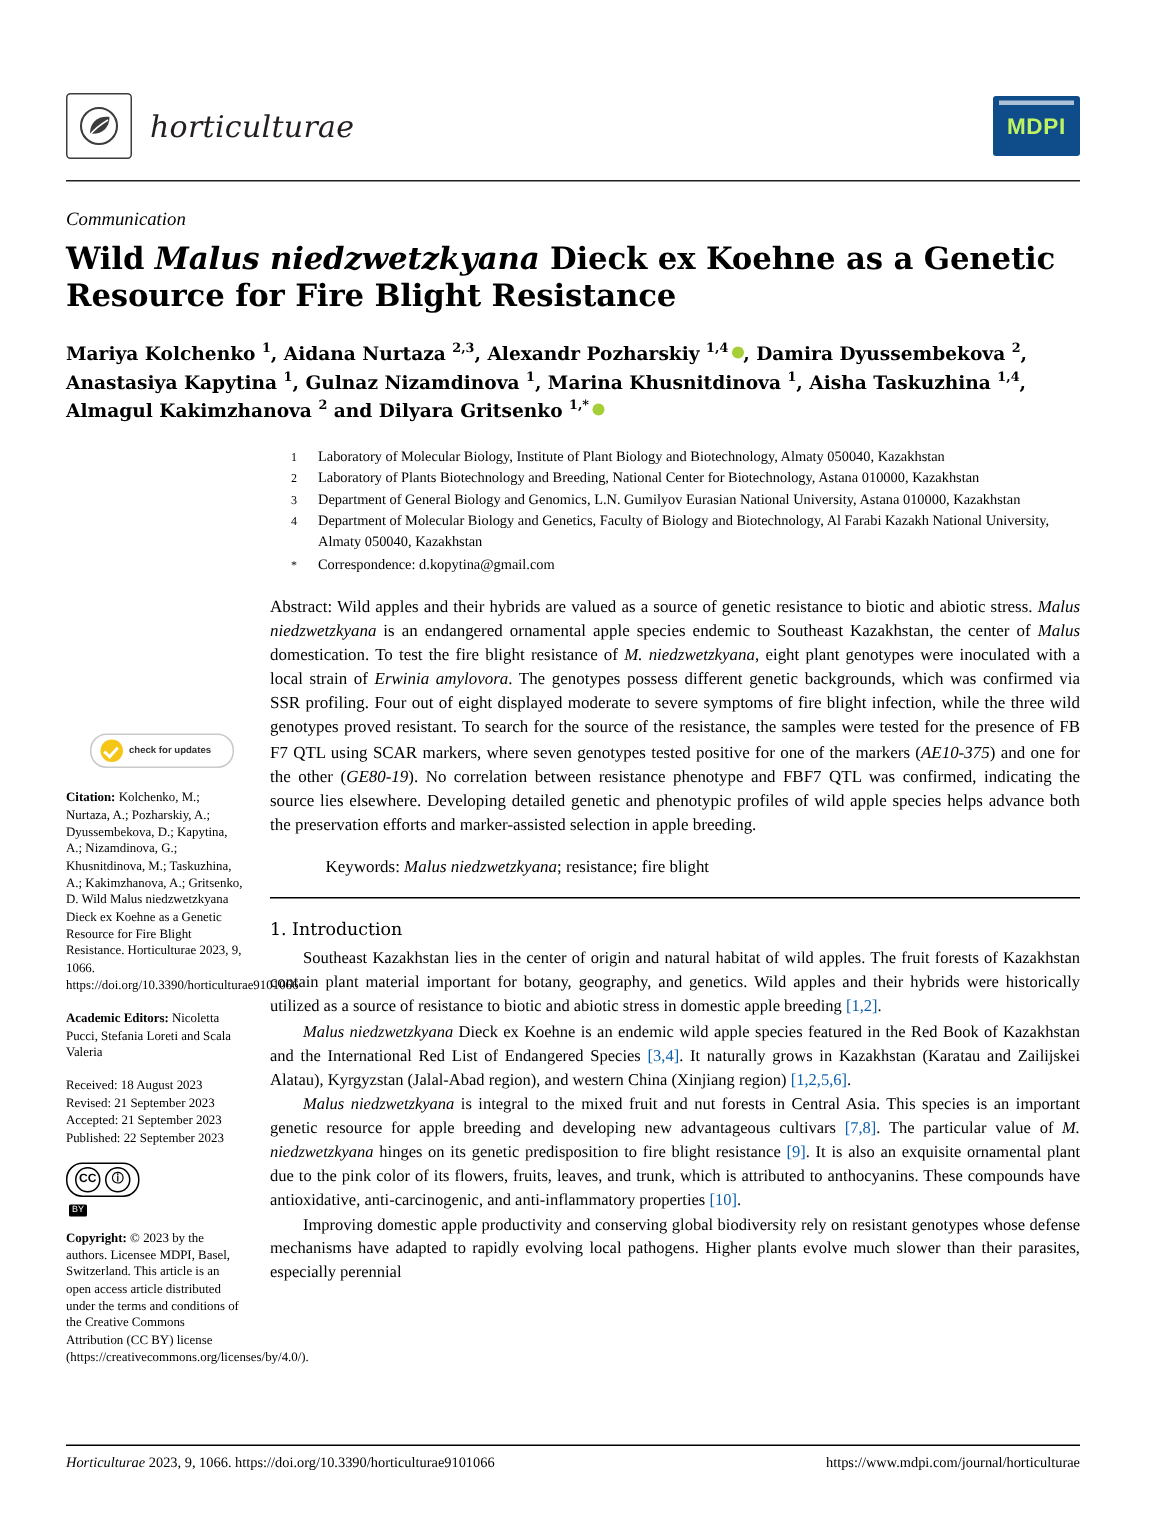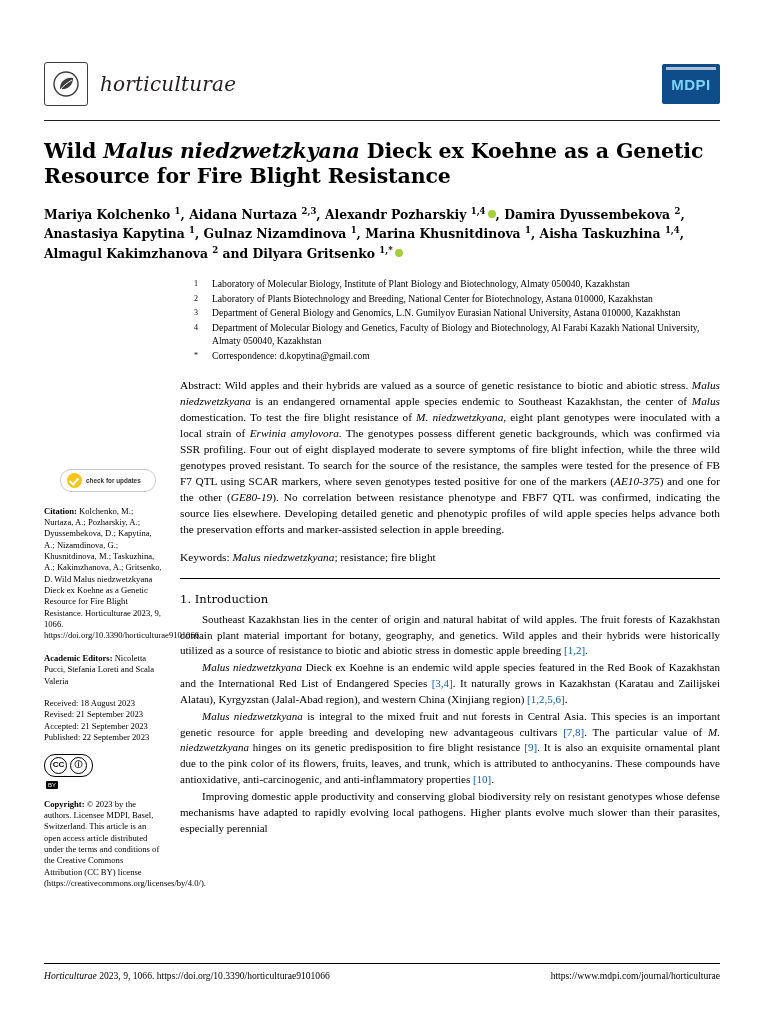--- a/index.html
+++ b/index.html
@@ -52,21 +52,21 @@
     font-family: "DejaVu Serif", serif;
     font-style: italic;
     font-size: 20px;
     letter-spacing: .2px;
     color: #231f20;
   }
   .mdpi-logo {
     width: 58px;
     height: 40px;
     background: #0f4c8a;
-    color: #7dd3fc;
+    color: #bef264;
     display: flex;
     align-items: center;
     justify-content: center;
     font-family: "Liberation Sans", sans-serif;
     font-weight: bold;
     font-size: 15px;
     letter-spacing: .5px;
     border-radius: 2px;
     position: relative;
   }
@@ -235,20 +235,21 @@
     text-align: justify;
     margin-bottom: 13px;
   }
   .abstract b, .keywords b { font-weight: normal; }
   .abstract em, .keywords em { font-style: italic; }
   .keywords {
     font-family: "Liberation Serif", serif;
     font-size: 11.3px;
     line-height: 1.4;
     margin-bottom: 12px;
+    margin-left: 37px;
   }
   .rule {
     border-top: 1px solid #000;
     margin: 10px 0 13px 0;
   }
   .section-heading {
     font-family: "DejaVu Serif", serif;
     font-weight: normal;
     font-size: 11.6px;
     margin: 0 0 6px 0;
@@ -294,20 +295,21 @@
         </svg>
       </div>
       <div class="journal-title">horticulturae</div>
     </div>
     <div class="mdpi-logo">
       <span class="mdpi-bar"></span>
       <span>MDPI</span>
     </div>
   </div>
 
+  <div class="article-type">Communication</div>
 
   <h1 class="article-title">
     <span>Wild </span><em>Malus niedzwetzkyana</em><span> Dieck ex Koehne as a Genetic</span><br>
     <span>Resource for Fire Blight Resistance</span>
   </h1>
 
   <div class="authors">
     <span id="authors-html">Mariya Kolchenko <sup>1</sup>, Aidana Nurtaza <sup>2,3</sup>, Alexandr Pozharskiy <sup>1,4</sup><span class="orcid"></span>, Damira Dyussembekova <sup>2</sup>, Anastasiya Kapytina <sup>1</sup>, Gulnaz Nizamdinova <sup>1</sup>, Marina Khusnitdinova <sup>1</sup>, Aisha Taskuzhina <sup>1,4</sup>, Almagul Kakimzhanova <sup>2</sup> and Dilyara Gritsenko <sup>1,*</sup><span class="orcid"></span></span>
   </div>
 

